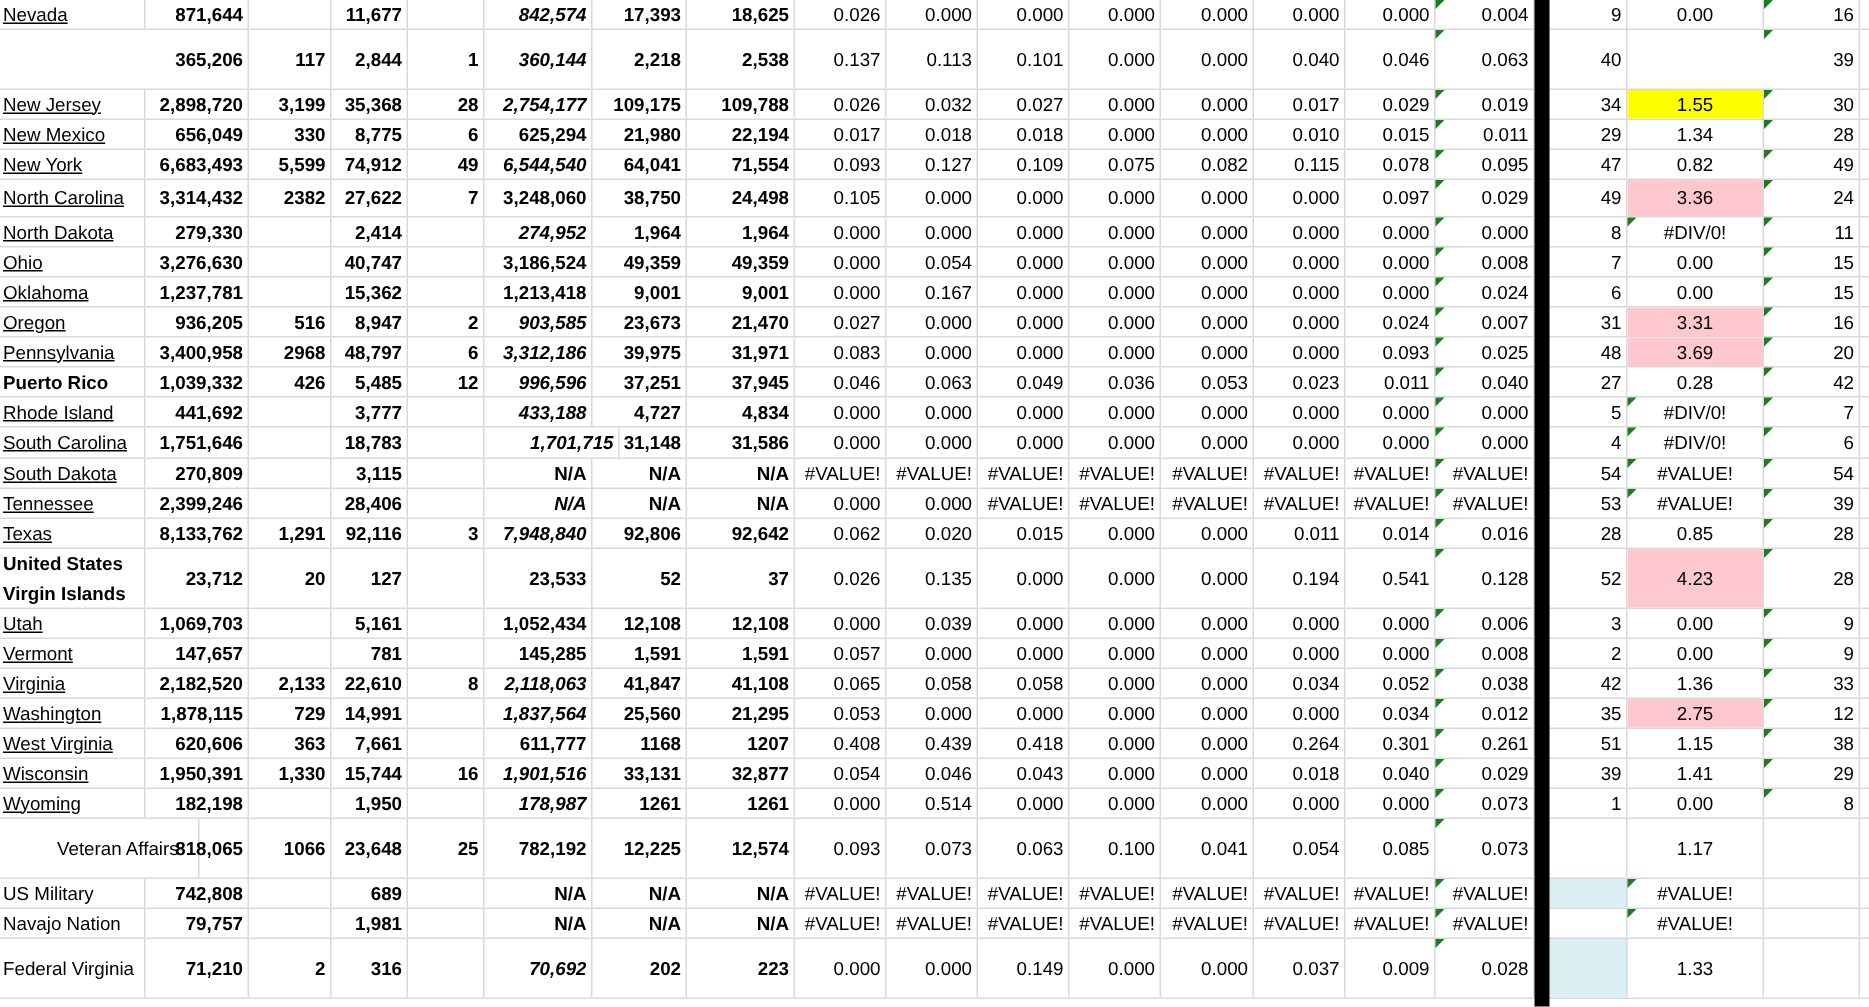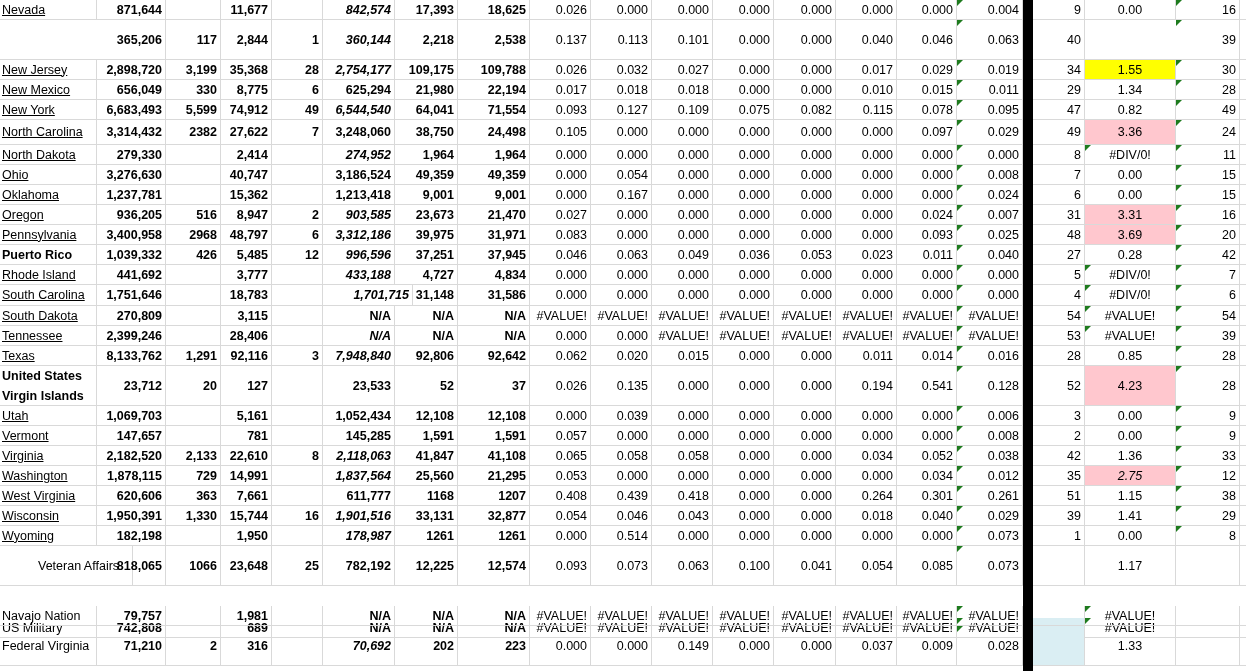--- a/index.html
+++ b/index.html
@@ -477,21 +477,21 @@
       <div class="cell b" style="left: 458px; width: 72px;">21,295</div>
       <div class="cell" style="left: 530px; width: 61px;">0.053</div>
       <div class="cell" style="left: 591px; width: 61px;">0.000</div>
       <div class="cell" style="left: 652px; width: 61px;">0.000</div>
       <div class="cell" style="left: 713px; width: 61px;">0.000</div>
       <div class="cell" style="left: 774px; width: 62px;">0.000</div>
       <div class="cell" style="left: 836px; width: 61px;">0.000</div>
       <div class="cell" style="left: 897px; width: 60px;">0.034</div>
       <div class="cell tri tri-l" style="left: 957px; width: 66px;">0.012</div>
       <div class="cell" style="left: 1033px; width: 52px;">35</div>
-      <div class="cell center pink" style="left: 1085px; width: 91px; font-style: italic;">2.75</div>
+      <div class="cell center pink" style="left: 1085px; width: 91px;">2.75</div>
       <div class="cell tri tri-l" style="left: 1176px; width: 64px;">12</div>
     </div>
     <div class="row" style="top: 486px; height: 20px;">
       <div class="cell name" style="left: 0px; width: 97px;">West Virginia</div>
       <div class="cell b" style="left: 97px; width: 69px;">620,606</div>
       <div class="cell b" style="left: 166px; width: 55px;">363</div>
       <div class="cell b" style="left: 221px; width: 51px;">7,661</div>
       <div class="cell b" style="left: 272px; width: 51px;"></div>
       <div class="cell b" style="left: 323px; width: 72px;">611,777</div>
       <div class="cell b" style="left: 395px; width: 63px;">1168</div>
@@ -564,21 +564,21 @@
       <div class="cell" style="left: 652px; width: 61px;">0.063</div>
       <div class="cell" style="left: 713px; width: 61px;">0.100</div>
       <div class="cell" style="left: 774px; width: 62px;">0.041</div>
       <div class="cell" style="left: 836px; width: 61px;">0.054</div>
       <div class="cell" style="left: 897px; width: 60px;">0.085</div>
       <div class="cell tri tri-l" style="left: 957px; width: 66px;">0.073</div>
       <div class="cell" style="left: 1033px; width: 52px;"></div>
       <div class="cell center" style="left: 1085px; width: 91px;">1.17</div>
       <div class="cell" style="left: 1176px; width: 64px;"></div>
     </div>
-    <div class="row" style="top: 586px; height: 20px; margin-top: 32px;">
+    <div class="row" style="top: 586px; height: 20px;">
       <div class="cell name nolink" style="left: 0px; width: 97px;">US Military</div>
       <div class="cell b" style="left: 97px; width: 69px;">742,808</div>
       <div class="cell b" style="left: 166px; width: 55px;"></div>
       <div class="cell b" style="left: 221px; width: 51px;">689</div>
       <div class="cell b" style="left: 272px; width: 51px;"></div>
       <div class="cell b" style="left: 323px; width: 72px;">N/A</div>
       <div class="cell b" style="left: 395px; width: 63px;">N/A</div>
       <div class="cell b" style="left: 458px; width: 72px;">N/A</div>
       <div class="cell" style="left: 530px; width: 61px;">#VALUE!</div>
       <div class="cell" style="left: 591px; width: 61px;">#VALUE!</div>

